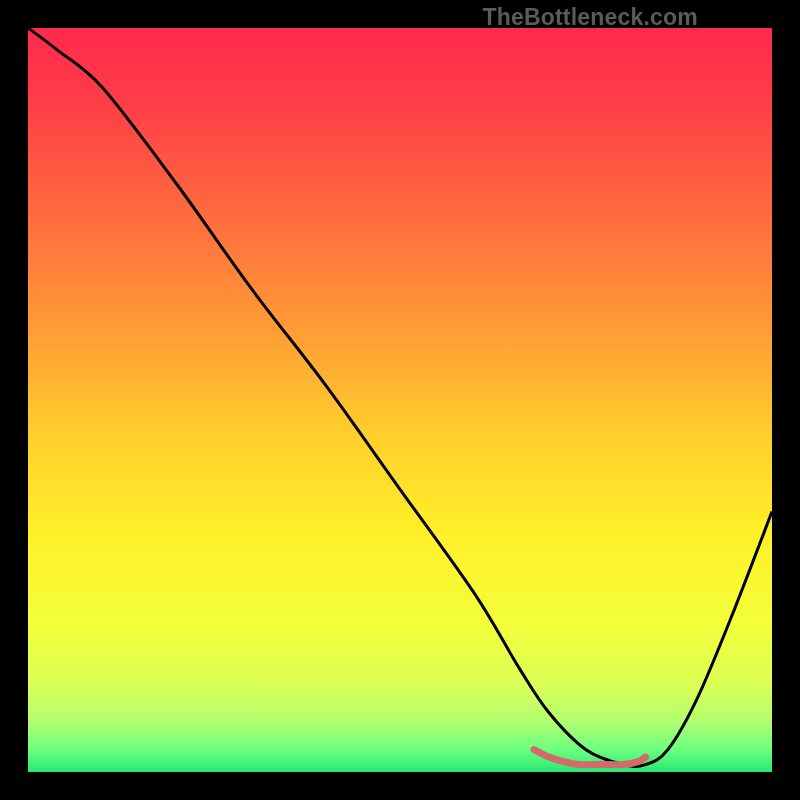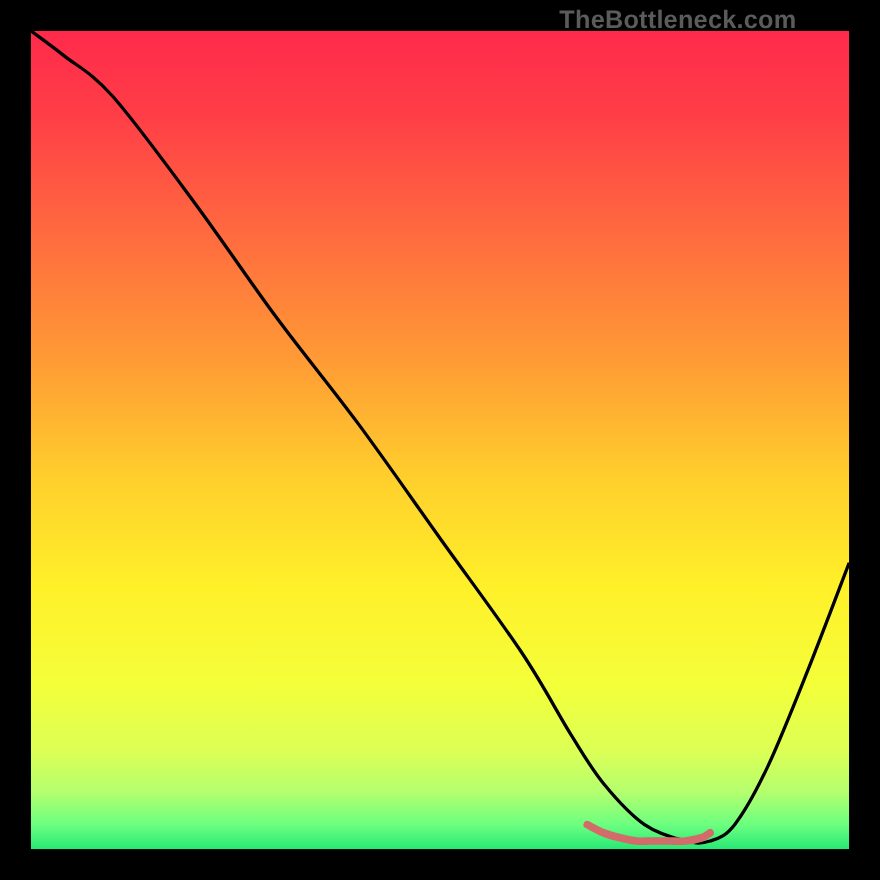--- a/index.html
+++ b/index.html
@@ -8,21 +8,20 @@
     width: 800px;
     height: 800px;
     background: #000;
     font-family: Arial, Helvetica, sans-serif;
     overflow: hidden;
   }
   .chart-wrap {
     position: relative;
     width: 708px;
     height: 800px;
-    padding-left: 26px;
   }
   .watermark {
     position: absolute;
     top: 4px;
     right: 10px;
     color: #5b5b5b;
     font-size: 23px;
     font-weight: 600;
     letter-spacing: 0.2px;
     z-index: 10;

